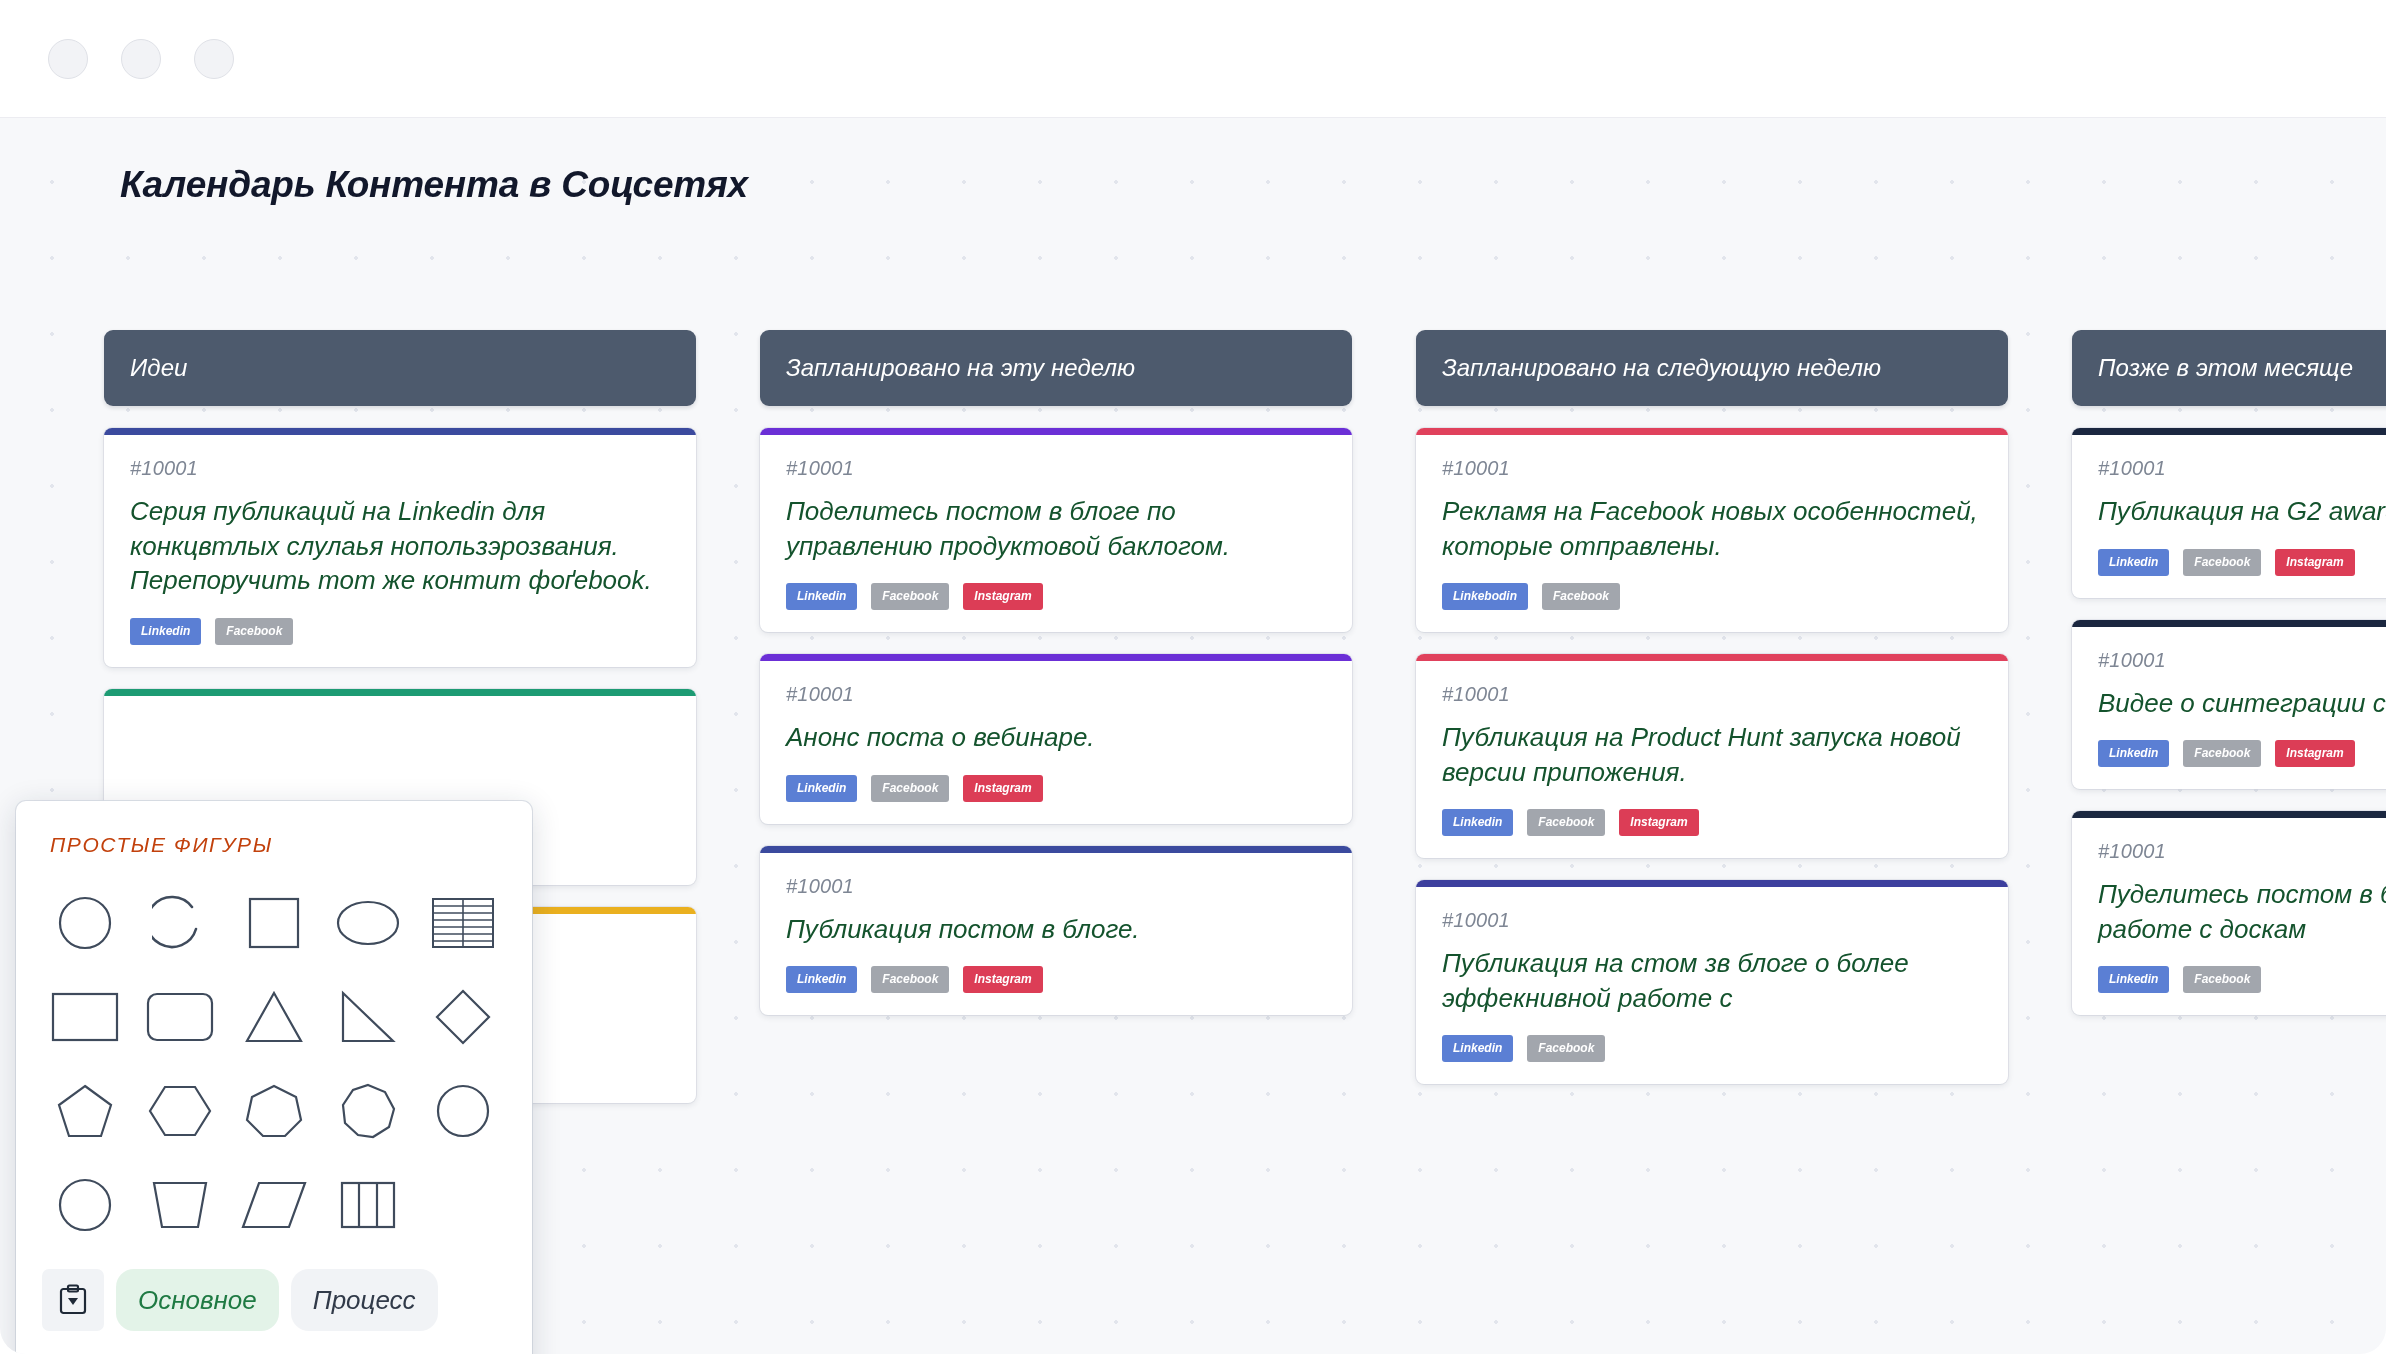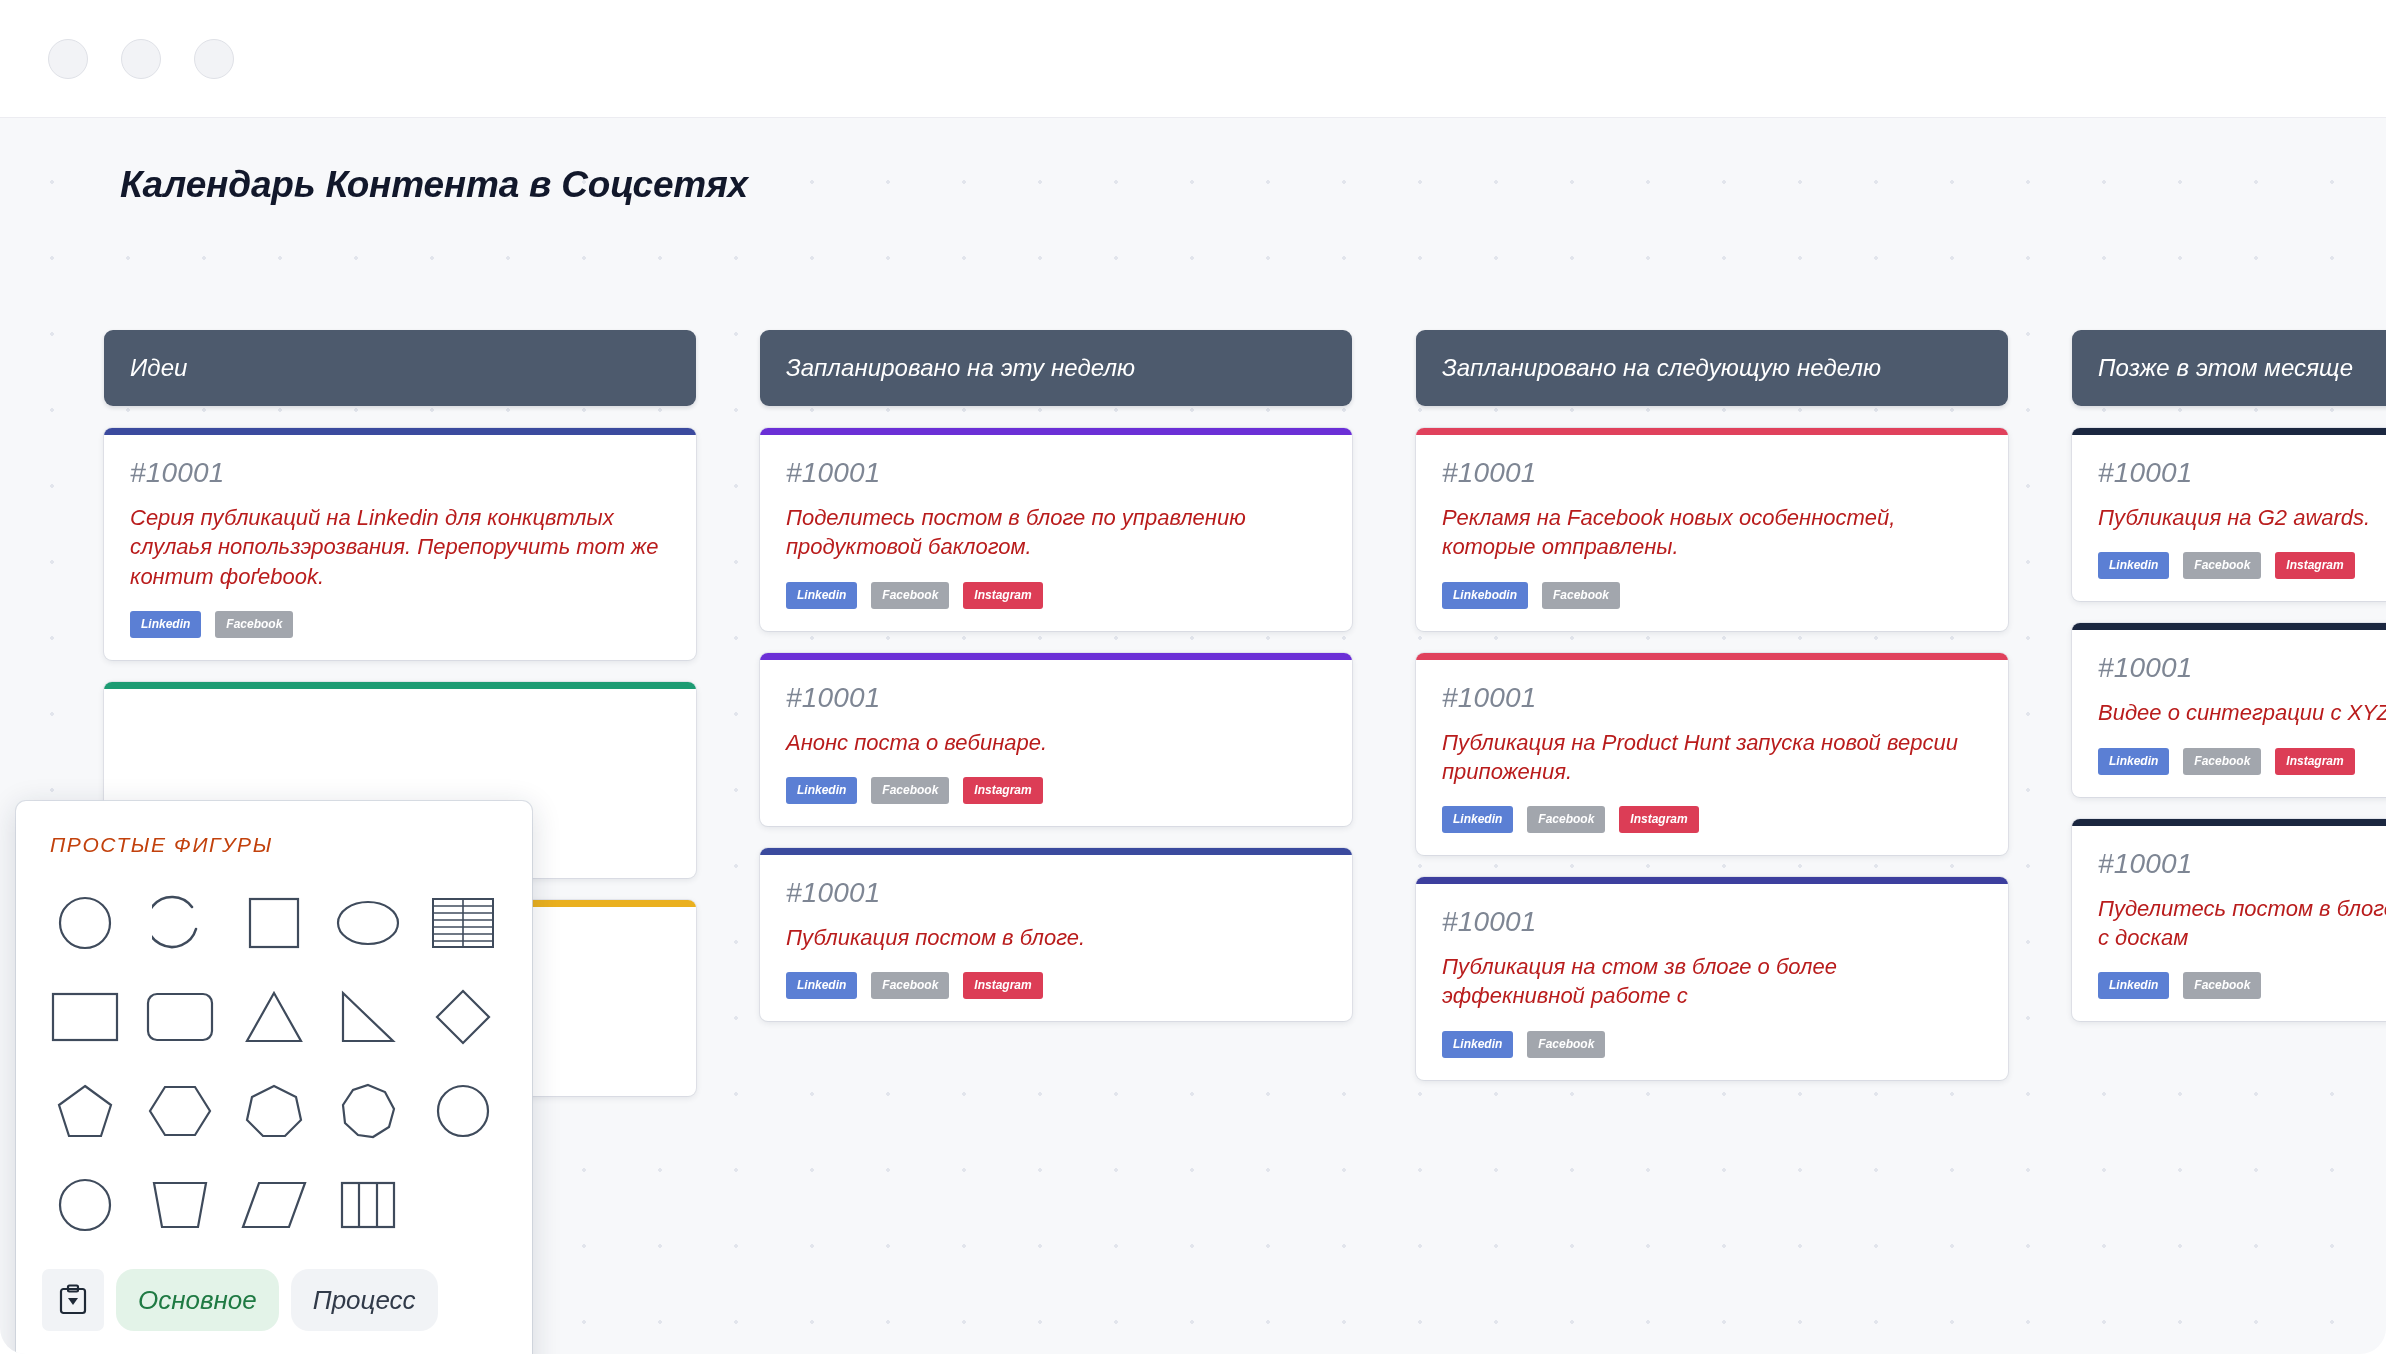--- a/index.html
+++ b/index.html
@@ -50,23 +50,23 @@
     letter-spacing:.1px;
   }
   .cards{margin-top:22px;display:flex;flex-direction:column;gap:22px;}
   .card{
     background:#ffffff;border-radius:8px;overflow:hidden;
     box-shadow:0 2px 6px rgba(25,35,60,.10), 0 0 0 1px rgba(220,224,232,.6);
     min-height:160px;position:relative;
   }
   .card-bar{height:7px;width:100%;display:block;}
   .card-body{padding:22px 26px 22px 26px;}
-  .card-id{font-size:28px;color:#7e8694;margin-bottom:14px;letter-spacing:.2px;}
+  .card-id{font-size:20px;color:#7e8694;margin-bottom:14px;letter-spacing:.2px;}
   .card-text{
-    font-size:22px;color:#b91c1c;line-height:1.33;margin-bottom:20px;
+    font-size:26px;color:#14532d;line-height:1.33;margin-bottom:20px;
     max-width:100%;
   }
   .tags{display:flex;gap:14px;flex-wrap:wrap;}
   .tag{
     font-size:12px;font-weight:700;color:#ffffff;border-radius:3px;
     padding:7px 11px 8px 11px;line-height:1;white-space:nowrap;
   }
   .tag-linkedin{background:#5b7fd4;}
   .tag-facebook{background:#a2a6ad;}
   .tag-instagram{background:#dc3d56;}

